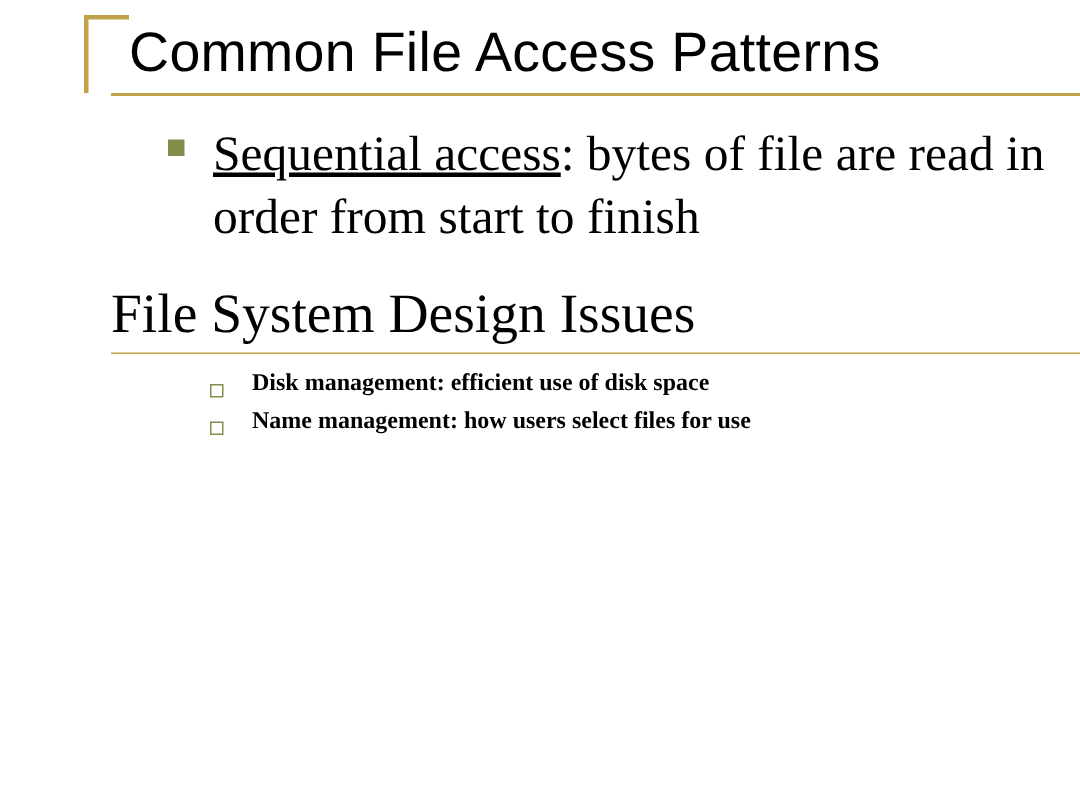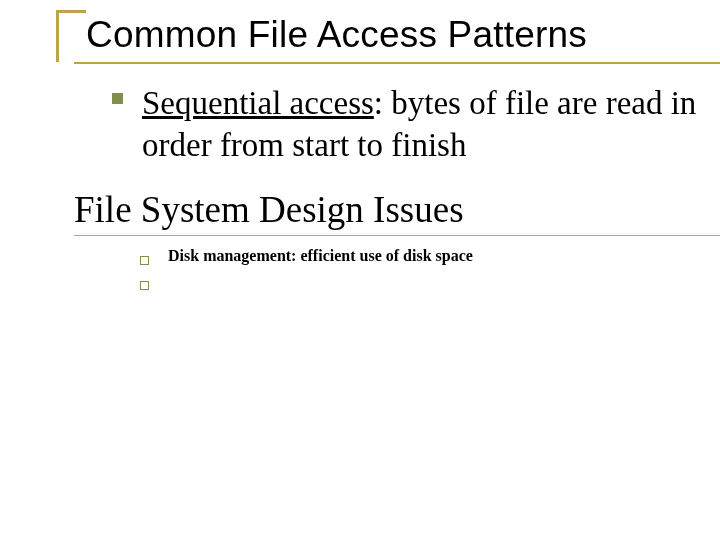--- a/index.html
+++ b/index.html
@@ -124,17 +124,18 @@
   <h2 class="section">File System Design Issues</h2>
   <hr class="section-rule">
 
   <ul class="lvl2">
     <li>
       <span class="bullet"></span>
       <span>Disk management: efficient use of disk space</span>
     </li>
     <li>
       <span class="bullet"></span>
+      <span>Name management: how users select files for use</span>
     </li>
   </ul>
 
   <div class="pagenum">9</div>
 </div>
 
 </body></html>

